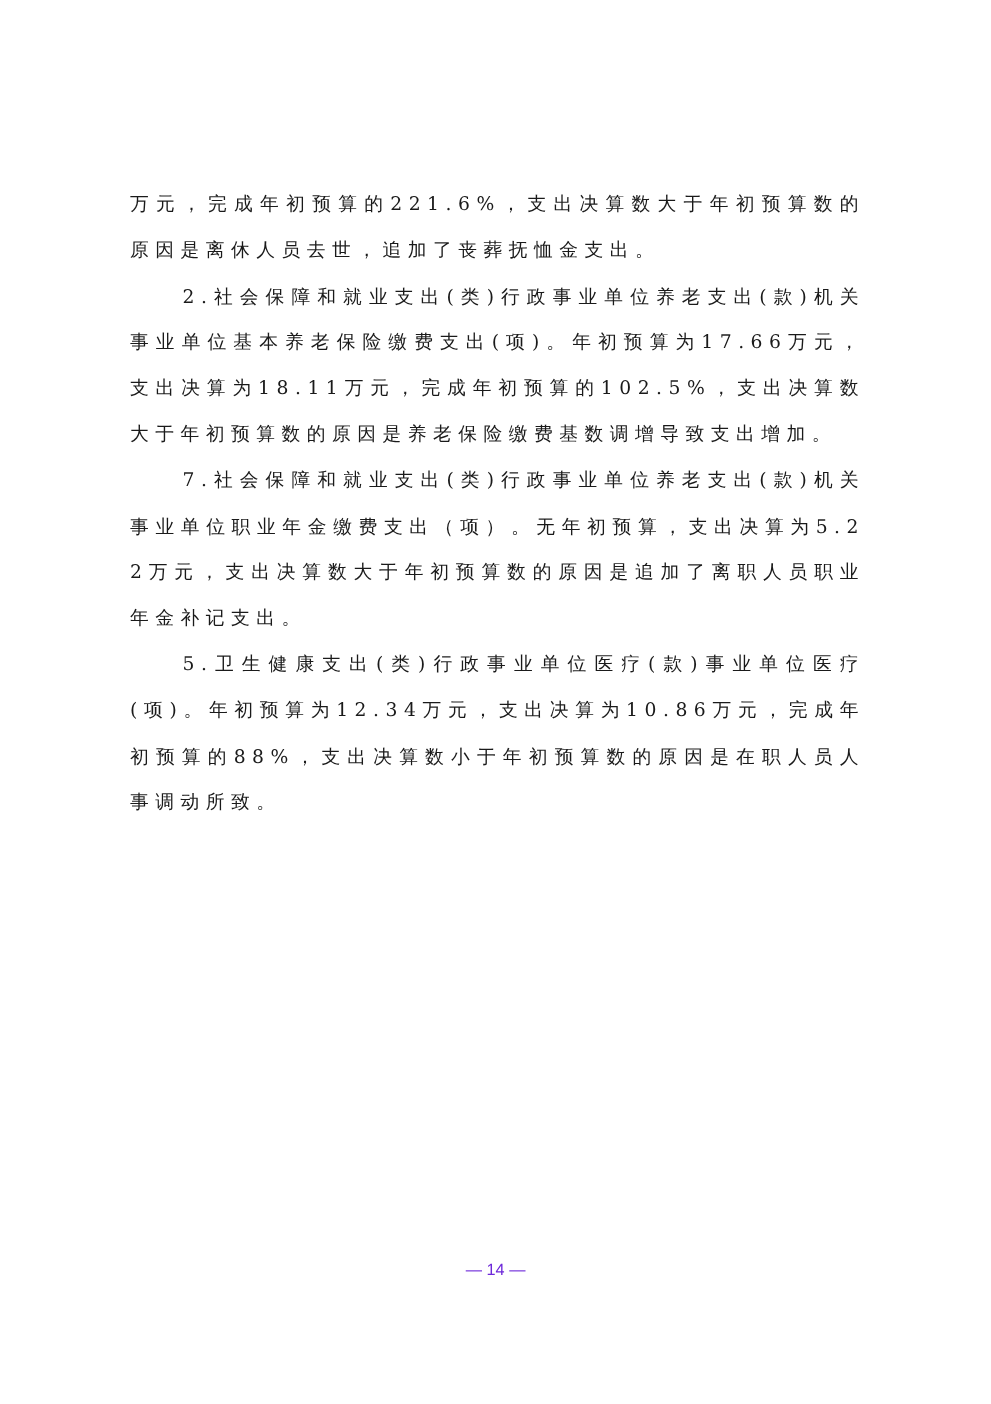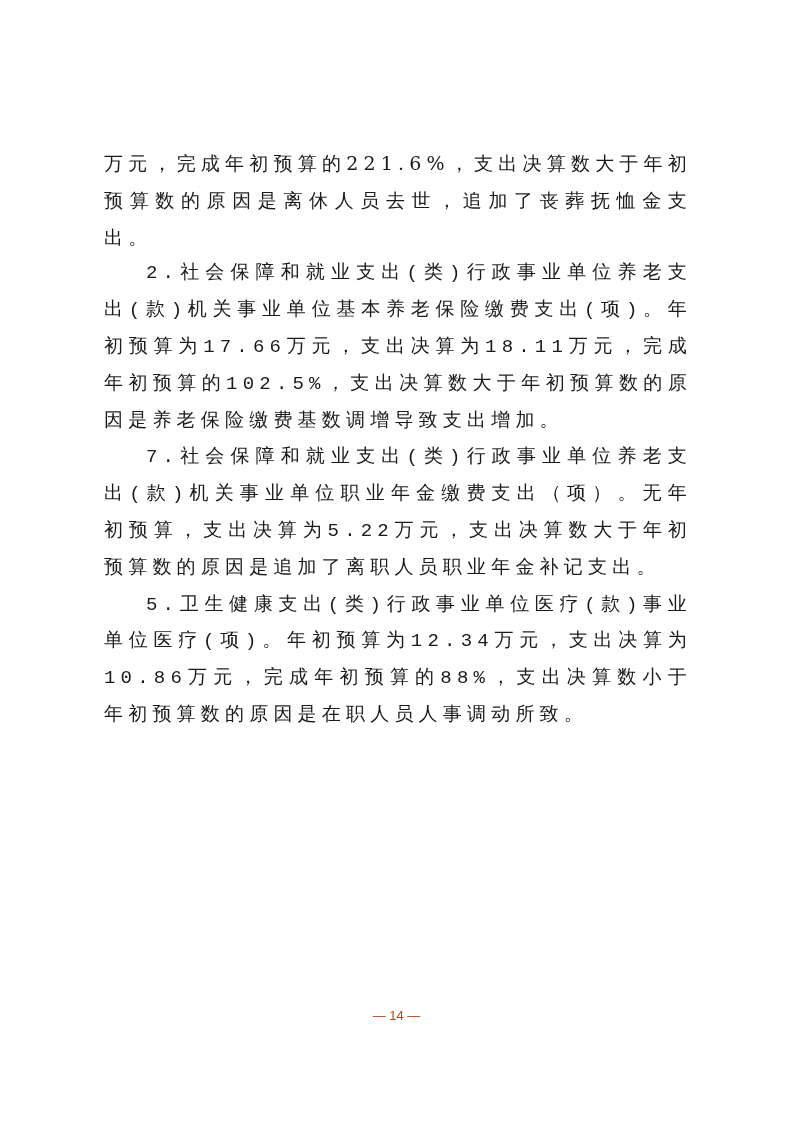--- a/index.html
+++ b/index.html
@@ -16,40 +16,39 @@
       color: #1a1a1a;
     }
     .page-body {
       position: absolute;
       left: 104px;
       top: 145px;
       width: 588px;
     }
     .para {
       margin: 0;
-      font-size: 19px;
+      font-size: 15px;
       line-height: 36.8px;
       letter-spacing: 5.2px;
       text-align: justify;
       text-align-last: left;
       word-break: break-all;
     }
     .para.indent {
       text-indent: 42px;
-      font-family: Liberation Mono, monospace;
     }
     .page-footer {
       position: absolute;
       left: 0;
       width: 793px;
       top: 1008px;
       text-align: center;
       font-family: "Liberation Sans", sans-serif;
       font-size: 13px;
-      color: #c2410c;
+      color: #6d28d9;
     }
   </style>
 </head>
 <body>
 
 <div class="page-body">
   <p class="para">万元，完成年初预算的221.6%，支出决算数大于年初预算数的原因是离休人员去世，追加了丧葬抚恤金支出。</p>
   <p class="para indent">2.社会保障和就业支出(类)行政事业单位养老支出(款)机关事业单位基本养老保险缴费支出(项)。年初预算为17.66万元，支出决算为18.11万元，完成年初预算的102.5%，支出决算数大于年初预算数的原因是养老保险缴费基数调增导致支出增加。</p>
   <p class="para indent">7.社会保障和就业支出(类)行政事业单位养老支出(款)机关事业单位职业年金缴费支出（项）。无年初预算，支出决算为5.22万元，支出决算数大于年初预算数的原因是追加了离职人员职业年金补记支出。</p>
   <p class="para indent">5.卫生健康支出(类)行政事业单位医疗(款)事业单位医疗(项)。年初预算为12.34万元，支出决算为10.86万元，完成年初预算的88%，支出决算数小于年初预算数的原因是在职人员人事调动所致。</p>

